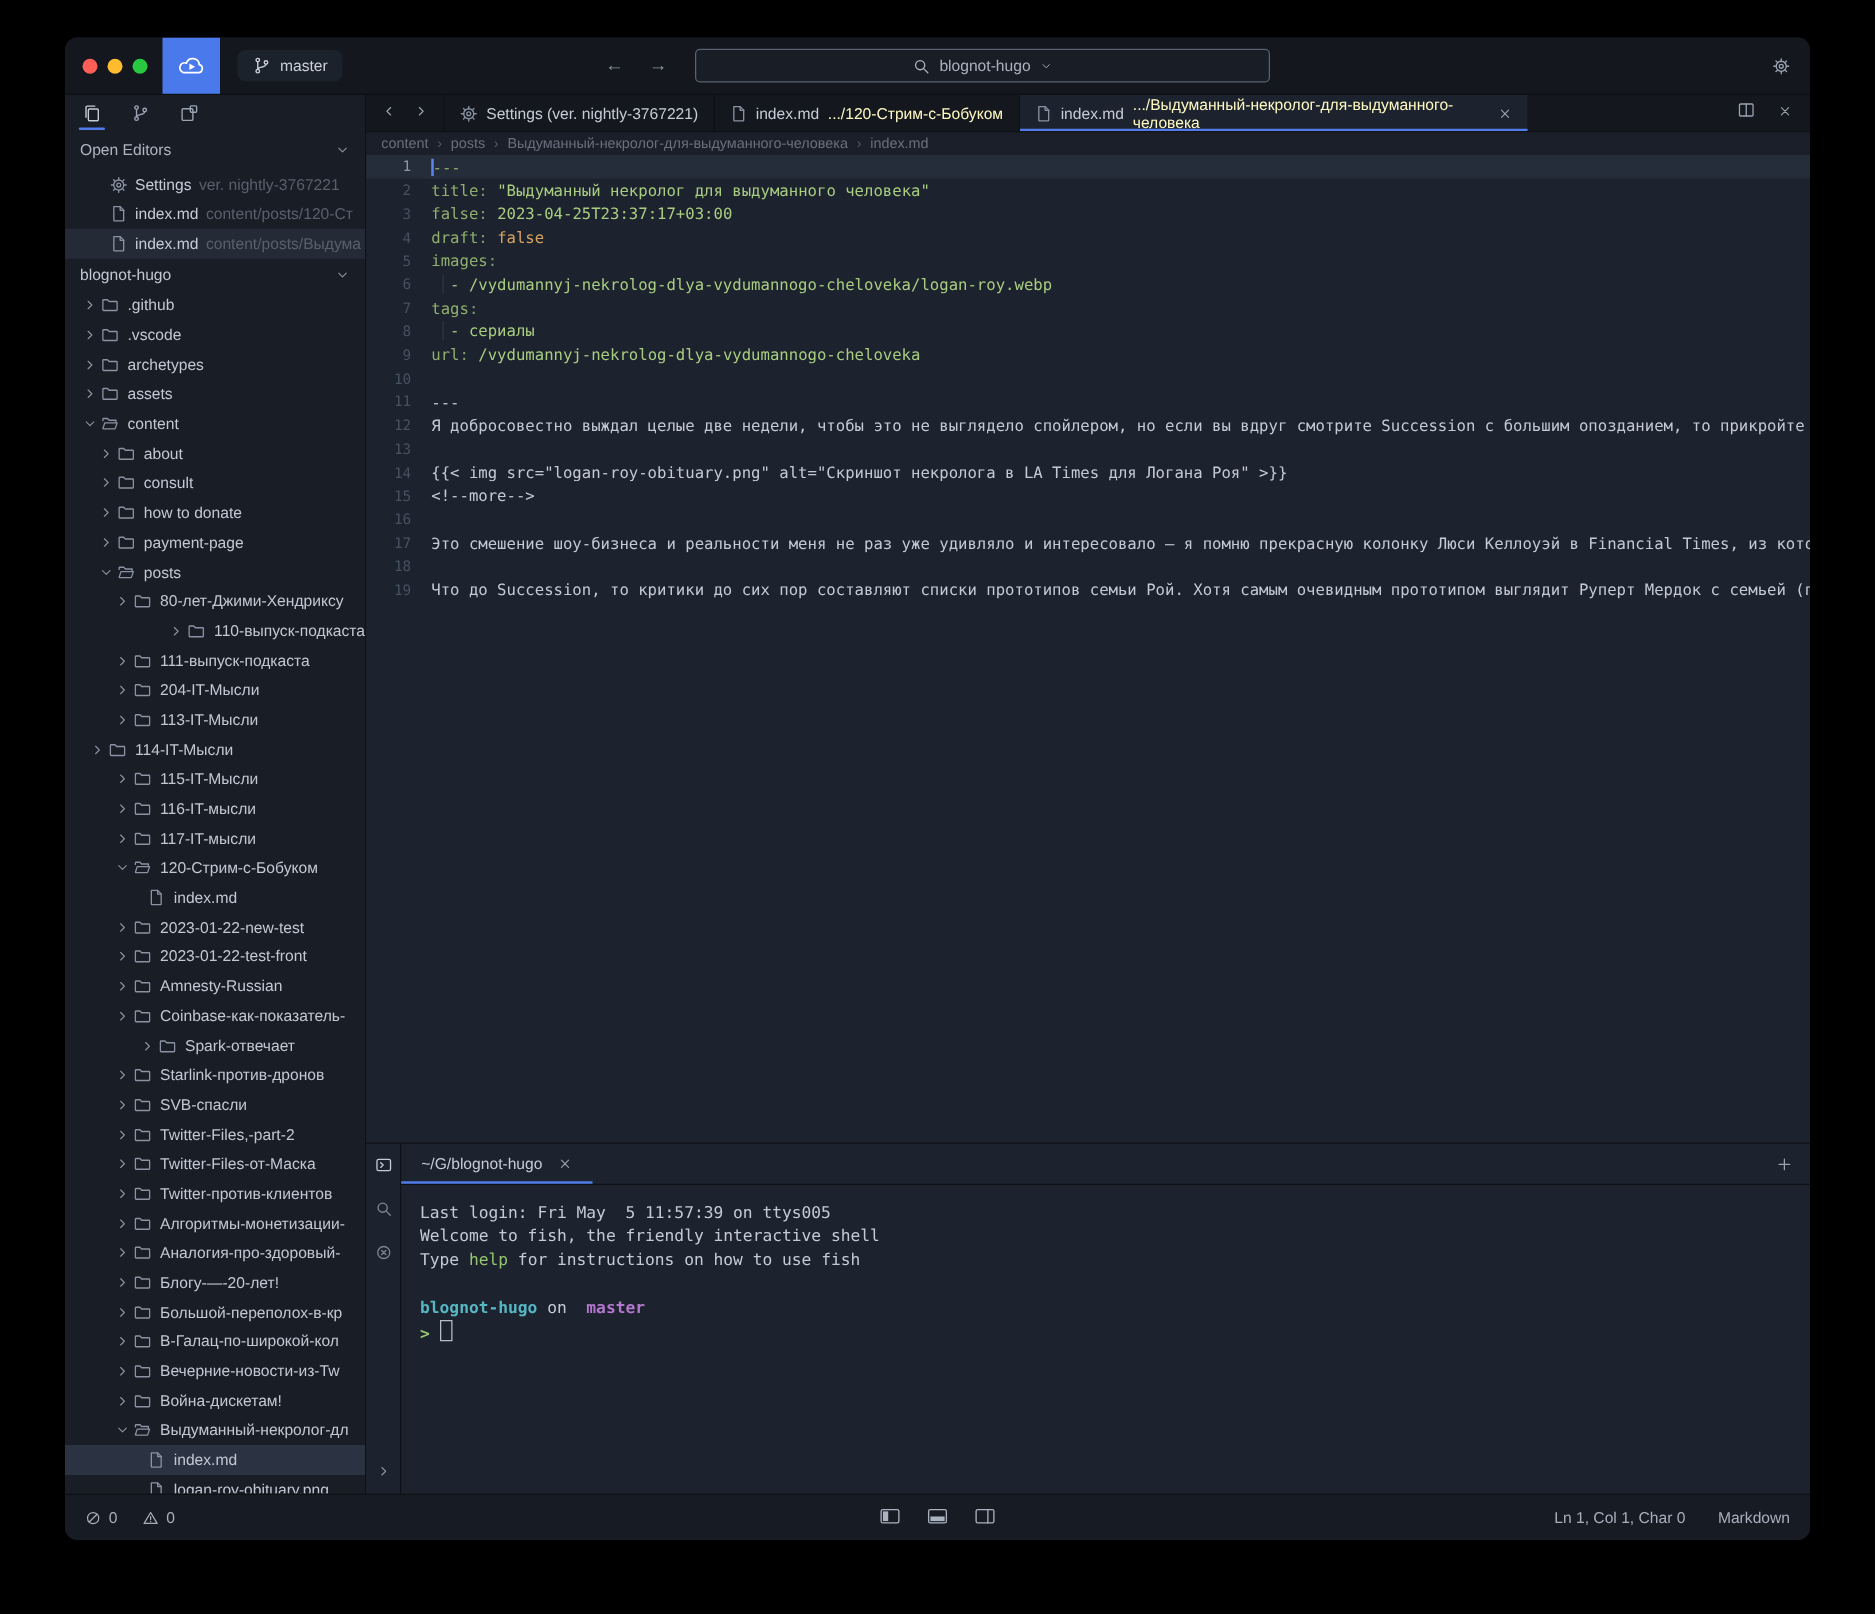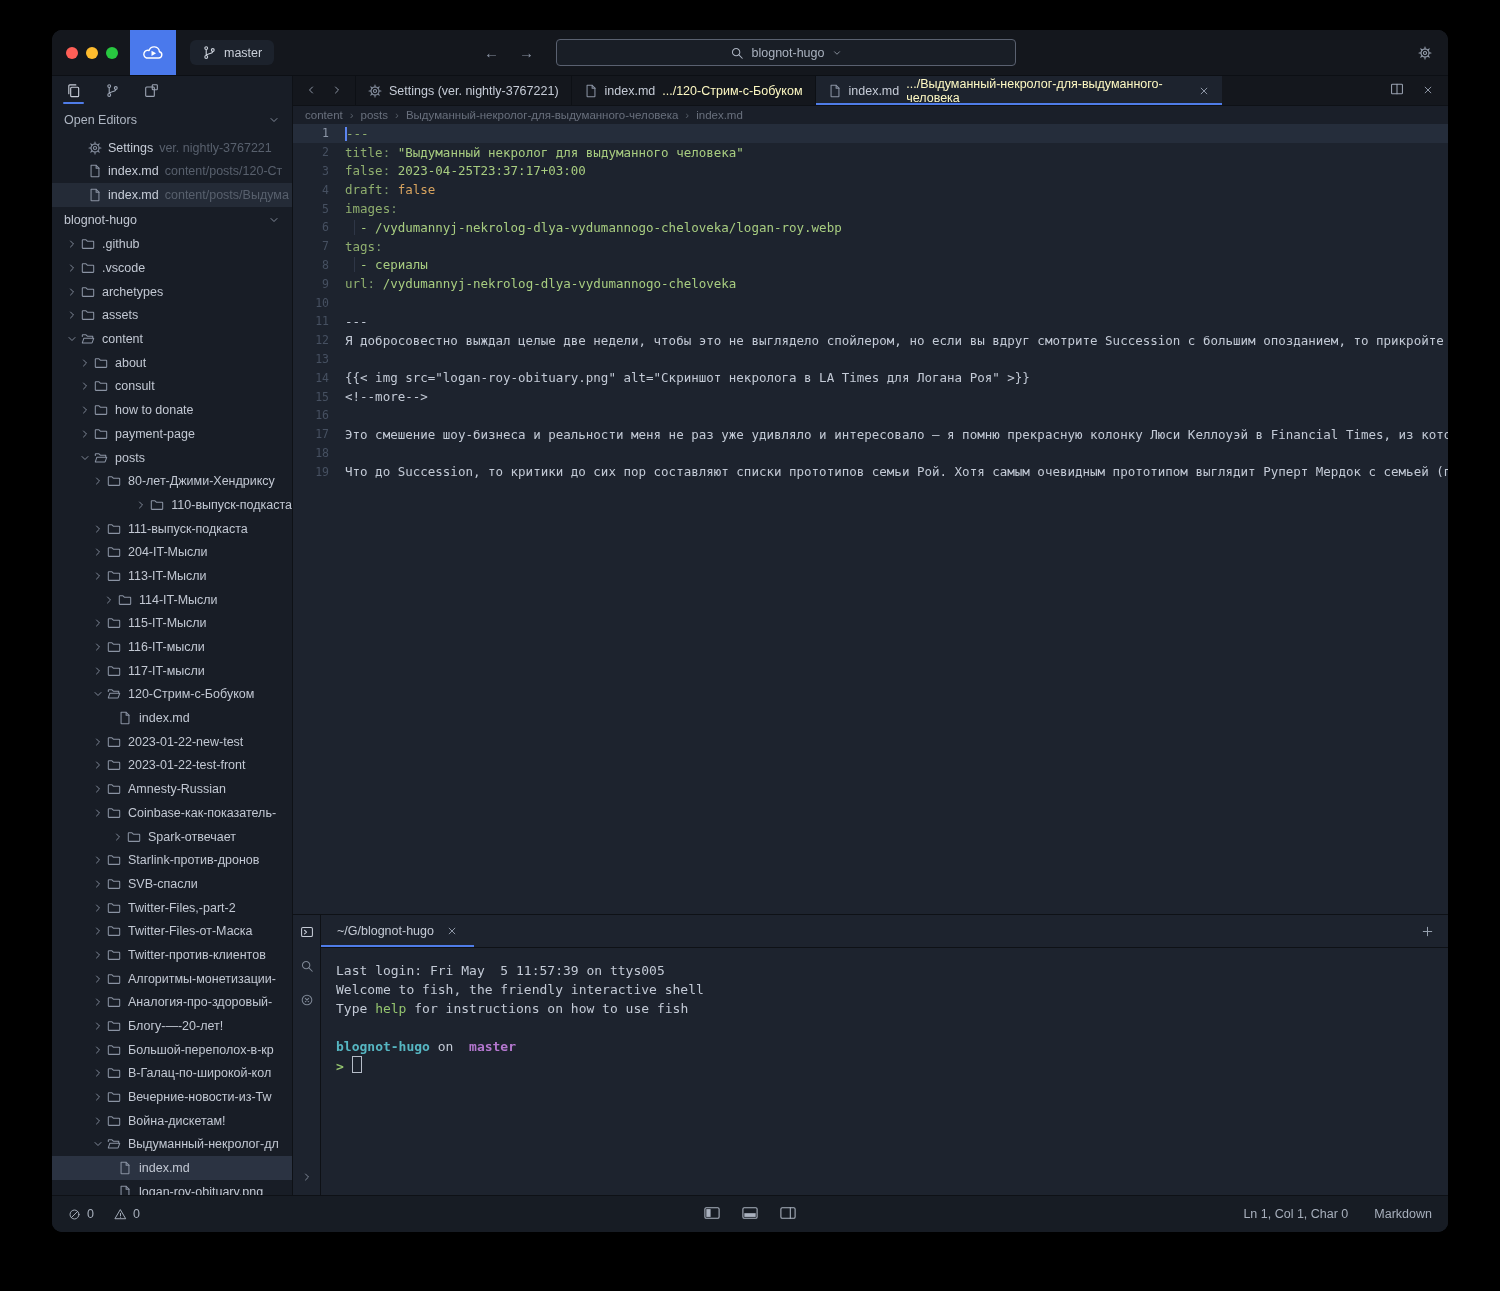--- a/index.html
+++ b/index.html
@@ -405,21 +405,21 @@
                 <path d="M6 4l4 4-4 4"></path>
               </svg>
             </span>
             <span class="ficon">
               <svg width="14" height="14" viewBox="0 0 16 16" fill="none" stroke="currentColor" stroke-width="1.2" stroke-linecap="round" stroke-linejoin="round">
                 <path d="M1.5 3.8a.6.6 0 0 1 .6-.6h3.6l1.5 1.6h6.7a.6.6 0 0 1 .6.6v7a.6.6 0 0 1-.6.6H2.1a.6.6 0 0 1-.6-.6z"></path>
               </svg>
             </span>
             <span>113-IT-Мысли</span>
           </div>
-          <div class="trow" style="padding-left: 32px; margin-left: 19px;">
+          <div class="trow" style="padding-left: 20px;">
             <span class="chev">
               <svg width="12" height="12" viewBox="0 0 16 16" fill="none" stroke="currentColor" stroke-width="1.2" stroke-linecap="round" stroke-linejoin="round">
                 <path d="M6 4l4 4-4 4"></path>
               </svg>
             </span>
             <span class="ficon">
               <svg width="14" height="14" viewBox="0 0 16 16" fill="none" stroke="currentColor" stroke-width="1.2" stroke-linecap="round" stroke-linejoin="round">
                 <path d="M1.5 3.8a.6.6 0 0 1 .6-.6h3.6l1.5 1.6h6.7a.6.6 0 0 1 .6.6v7a.6.6 0 0 1-.6.6H2.1a.6.6 0 0 1-.6-.6z"></path>
               </svg>
             </span>

